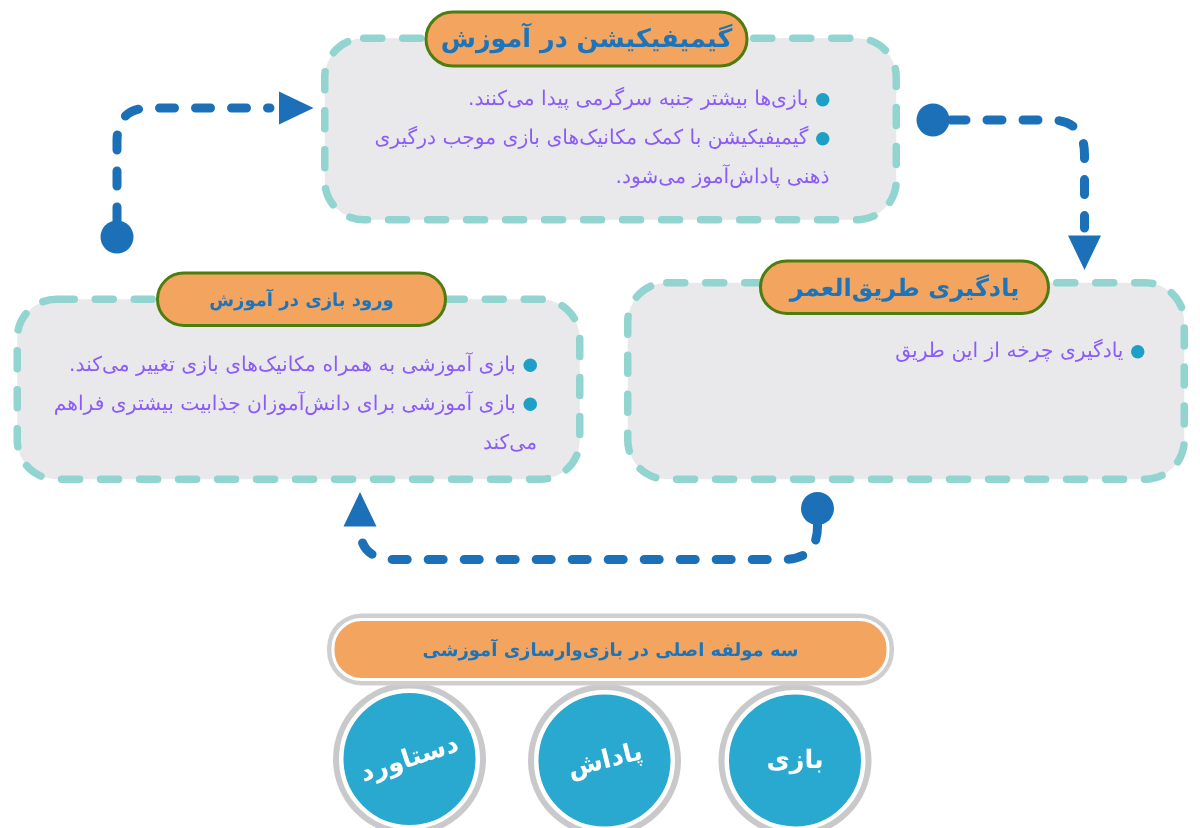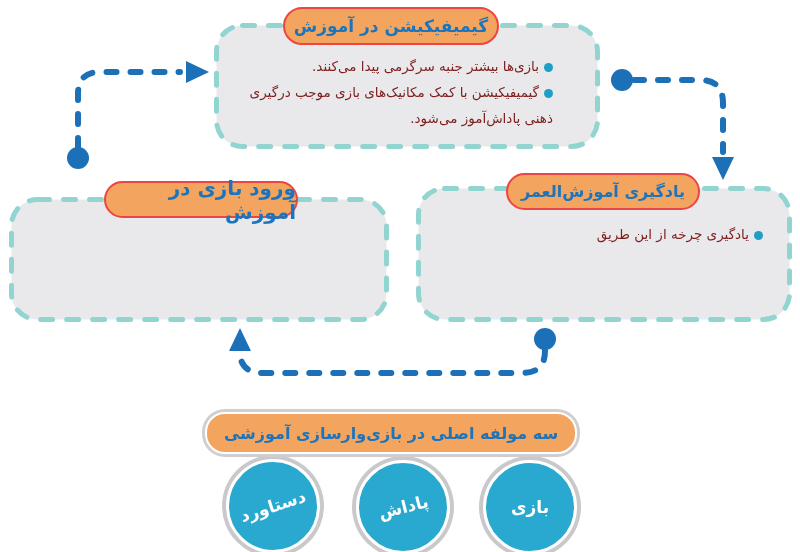--- a/index.html
+++ b/index.html
@@ -9,38 +9,38 @@
     font-family:"DejaVu Sans",sans-serif;
     direction:rtl;
   }
   
   .panel{position:absolute;}
   .panel-border{position:absolute;left:0;top:0;}
   .panel-content{position:relative;z-index:2;}
   .panel ul{list-style:none;margin:0;padding:0;}
   .panel li{
     text-align:right;
-    font-size:13.5px;line-height:26px;color:#7f1d1d;
+    font-size:13.5px;line-height:26px;color:#8b5cf6;
   }
   .dot{
     display:inline-block;width:9px;height:9px;border-radius:50%;
     background:#1E9FC6;margin-left:5px;vertical-align:-1px;
   }
   
   .pill{
     position:absolute;z-index:5;
-    background:#F3A55F;border:2px solid #ef4444;border-radius:20px;
+    background:#F3A55F;border:2px solid #4d7c0f;border-radius:20px;
     display:flex;align-items:center;justify-content:center;
     color:#1C75BC;font-weight:bold;
   }
   #pill-top{left:283px;top:7px;width:212px;height:34px;font-size:17px;}
   #pill-right{left:506px;top:173px;width:190px;height:33px;font-size:16px;}
-  #pill-left{left:104px;top:181px;width:190px;height:33px;font-size:20px;}
+  #pill-left{left:104px;top:181px;width:190px;height:33px;font-size:12px;}
   #pill-bottom{
-    left:205px;top:412px;width:368px;height:38px;font-size:16px;
+    left:221px;top:412px;width:368px;height:38px;font-size:12px;
     border:2px solid #ffffff;box-shadow:0 0 0 3px #cfcfd1;
   }
   
   #panel-top{left:213px;top:22px;width:388px;height:128px;}
   #panel-top .panel-content{padding:31px 48px 0 20px;}
   #panel-right{left:415px;top:185px;width:378px;height:138px;}
   #panel-right .panel-content{padding:36px 30px 0 18px;}
   #panel-left{left:8px;top:196px;width:382px;height:127px;}
   #panel-left .panel-content{padding:34px 32px 0 18px;}
   
@@ -91,40 +91,46 @@
     </svg>
     <div class="panel-content">
       <ul>
         <li><span class="dot"></span><span>بازی‌ها بیشتر جنبه سرگرمی پیدا می‌کنند.</span></li>
         <li><span class="dot"></span><span>گیمیفیکیشن با کمک مکانیک‌های بازی موجب درگیری ذهنی پاداش‌آموز می‌شود.</span></li>
       </ul>
     </div>
   </section>
 
   <div class="pill" id="pill-right">
-    <span>یادگیری آموزش‌العمر</span>
+    <span>یادگیری طریق‌العمر</span>
   </div>
   <section class="panel" id="panel-right">
     <svg class="panel-border" width="378" height="138">
       <rect x="3.5" y="3.5" width="371" height="131" rx="26" fill="#E9E9EB" stroke="#92D4D0" stroke-width="5" stroke-linecap="round" stroke-dasharray="12 14"></rect>
     </svg>
     <div class="panel-content">
       <ul>
         <li><span class="dot"></span><span>یادگیری چرخه از این طریق</span></li>
       </ul>
     </div>
   </section>
 
   <div class="pill" id="pill-left">
     <span>ورود بازی در آموزش</span>
   </div>
   <section class="panel" id="panel-left">
     <svg class="panel-border" width="382" height="127">
       <rect x="3.5" y="3.5" width="375" height="120" rx="26" fill="#E9E9EB" stroke="#92D4D0" stroke-width="5" stroke-linecap="round" stroke-dasharray="12 14"></rect>
     </svg>
+    <div class="panel-content">
+      <ul>
+        <li><span class="dot"></span><span>بازی آموزشی به همراه مکانیک‌های بازی تغییر می‌کند.</span></li>
+        <li><span class="dot"></span><span>بازی آموزشی برای دانش‌آموزان جذابیت بیشتری فراهم می‌کند</span></li>
+      </ul>
+    </div>
   </section>
 
   <div class="pill" id="pill-bottom">
     <span>سه مولفه اصلی در بازی‌وارسازی آموزشی</span>
   </div>
 
   <div class="circle" id="circle-achievement">
     <span>دستاورد</span>
   </div>
   <div class="circle" id="circle-reward">

